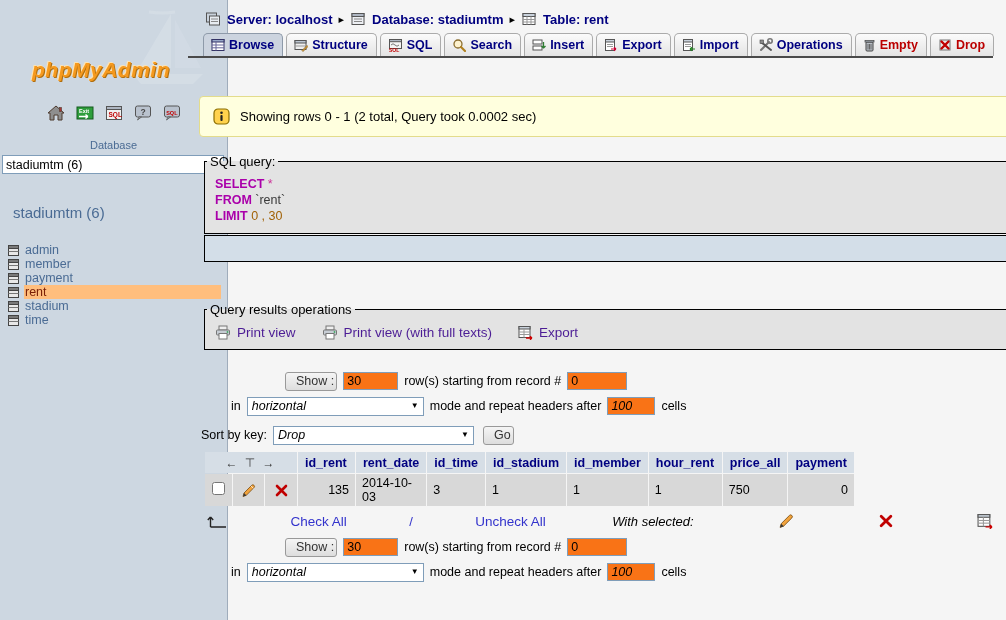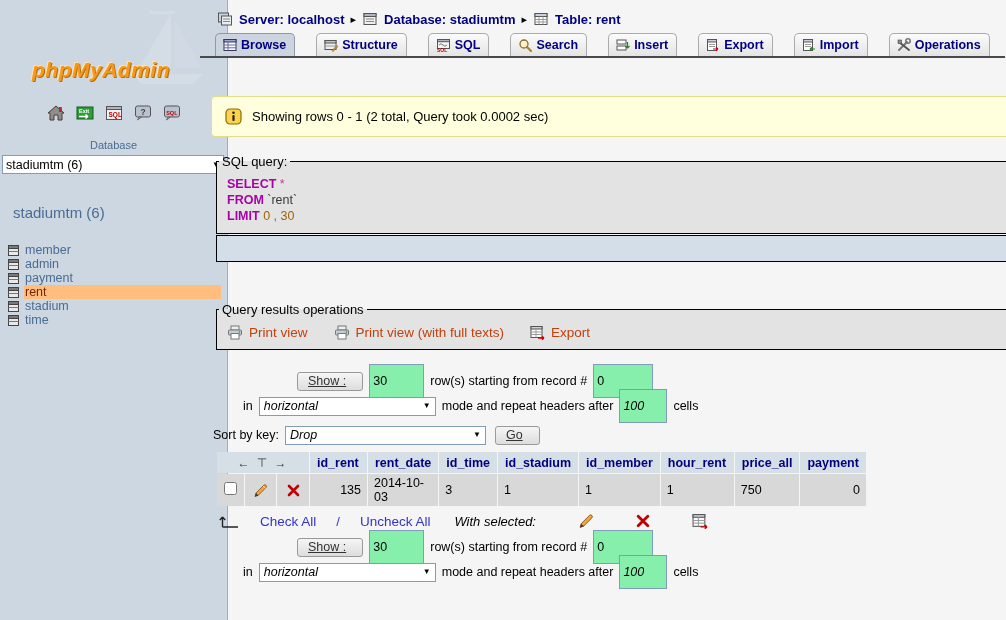--- a/index.html
+++ b/index.html
@@ -35,28 +35,28 @@
   }
   .db-select .sel-text { flex:1; }
   .sel-arrow { font-size:8px; color:#000; line-height:1; }
   .db-title { margin:30px 0 0 13px; font-size:15px; color:#4A6B94; display:inline-block; }
   .tbl-list { margin-top:22px; }
   .tbl-item { display:flex; align-items:center; height:14px; padding-left:8px; cursor:pointer; }
   .tbl-item .lbl { color:#4A6B94; font-size:12.5px; margin-left:5px; flex:1; margin-right:6px; padding-left:1px; }
   .tbl-item.selected .lbl { background:#FFBE7D; color:#7A1F05; }
 
   
-  #main { position:absolute; left:200px; top:0; width:805px; height:620px; }
+  #main { position:absolute; left:188px; top:0; width:805px; height:620px; }
 
   .breadcrumb { margin:10px 0 0 17px; display:flex; align-items:center; gap:6px;
     font-size:13px; font-weight:bold; color:#000080; height:18px; }
   .breadcrumb a { color:#000080; }
   .crumb-sep { font-size:11px; color:#000; font-weight:normal; }
 
-  .tabbar { display:flex; align-items:flex-end; gap:21px; padding:5px 0 0 15px;
+  .tabbar { display:flex; align-items:flex-end; gap:3px; padding:5px 0 0 15px;
     border-bottom:2px solid #4A4A4A; }
   .tab {
     display:flex; align-items:center; gap:4px;
     border:1px solid #ABABAB; border-bottom:none; border-radius:5px 5px 0 0;
     background:linear-gradient(#FBFBFB,#E4E4E4);
     padding:3px 8px 4px 7px; font-size:12.5px; font-weight:bold; color:#000080;
     cursor:pointer; height:23px;
   }
   .tab.active { background:#CCD4DF; border-color:#8E9AA9; }
   .tab.danger { color:#BB0000; }
@@ -72,34 +72,34 @@
   .fs-body { padding:7px 10px 9px 10px; }
   .sql-line { font-size:12.5px; line-height:16px; }
   .sql-kw { color:#AA00AA; font-weight:bold; }
   .sql-star { color:#CC3399; }
   .sql-quote { color:#3A3A3A; }
   .sql-num { color:#a16207; }
   .sql-footer-strip { margin:1px 0 0 16px; width:1000px; height:27px; background:#D3DEE8; border:1px solid #000; }
 
   fieldset.ops { margin:40px 0 0 16px; }
   .ops-links { display:flex; align-items:center; gap:26px; padding:8px 12px 9px 10px; }
-  .ops-links a { color:#c2410c; font-size:13.5px; display:flex; align-items:center; gap:6px; }
+  .ops-links a { color:#4c1d95; font-size:13.5px; display:flex; align-items:center; gap:6px; }
 
   .ctl-row { display:flex; align-items:center; gap:6px; height:22px; font-size:12.5px; }
   .row-show-top { margin:20px 0 0 97px; }
   .row-mode-top { margin:3px 0 0 43px; }
   .row-sort { margin:7px 0 0 13px; }
   .row-show-bot { margin:7px 0 0 97px; }
   .row-mode-bot { margin:3px 0 0 43px; }
 
   .btn-ui {
     background:linear-gradient(#F5F5F5,#DDDDDD); border:1px solid #999;
-    border-radius:3px; font-size:12.5px; padding:1px 16px 2px 10px; cursor:pointer; color:#333;text-decoration:underline;
-  }
-  input.txt { height:34px; border:1px solid #7F9DB9; background:#86efac; font-size:12.5px; padding:0 3px;
+    border-radius:3px; font-size:12.5px; padding:1px 2px 2px 10px; cursor:pointer; color:#333;
+  }
+  input.txt { height:18px; border:1px solid #7F9DB9; background:#f97316; font-size:12.5px; padding:0 3px;
     font-family:"Liberation Sans",sans-serif; }
   .w30 { width:55px; } .w0 { width:60px; } .w100 { width:48px;font-style:italic; }
   .fake-select { height:19px; background:#fff; border:1px solid #7F9DB9; display:flex; align-items:center;
     padding:0 4px; cursor:pointer; font-size:12.5px; }
   .fake-select .sel-text { flex:1;font-style:italic; }
   .sel-horizontal { width:177px; } .sel-sort { width:201px; }
 
   
   table.results { margin:5px 0 0 16px; border-collapse:separate; border-spacing:1px; }
   table.results th {
@@ -107,21 +107,21 @@
     text-align:left; padding:3px 7px; height:21px;
   }
   table.results th.swap { text-align:center; color:#333; font-weight:normal; }
   table.results td { font-size:12.5px; padding:2px 6px; height:22px; }
   tr.odd td { background:#E6E6E6; }
   tr.even td { background:#D8D8D8; }
   td.act { text-align:center; padding:2px 4px; cursor:pointer; }
   td.num { text-align:right; }
   .swap-glyph { letter-spacing:2px; font-size:12px; }
 
-  .check-row { margin:6px 0 0 18px; display:flex; align-items:center; gap:20px; font-size:13px; }
+  .check-row { margin:6px 0 0 18px; display:flex; align-items:center; gap:12px; font-size:13px;justify-content:space-between; }
   .check-row a { color:#3333CC; font-size:13.5px; }
   .with-sel { font-style:italic; margin-left:4px; }
   .check-row .sel-icon { margin-left:22px; cursor:pointer; }
 
   input[type=checkbox] { width:13px; height:13px; cursor:pointer; }
 </style>
 </head>
 <body>
 
 <div id="sidebar">
@@ -182,29 +182,29 @@
 
   <a class="db-title">stadiumtm (6)</a>
 
   <div class="tbl-list">
     <div class="tbl-item">
       <span class="icon"><svg width="11" height="11" viewBox="0 0 11 11">
             <rect x="0.5" y="0.5" width="10" height="10" fill="#E8E8E8" stroke="#444"></rect>
             <rect x="0.5" y="0.5" width="10" height="3" fill="#7A7A7A" stroke="#444"></rect>
             <line x1="0.5" y1="6.5" x2="10.5" y2="6.5" stroke="#777"></line>
           </svg></span>
-      <span class="lbl">member</span>
+      <span class="lbl">admin</span>
     </div>
     <div class="tbl-item">
       <span class="icon"><svg width="11" height="11" viewBox="0 0 11 11">
             <rect x="0.5" y="0.5" width="10" height="10" fill="#E8E8E8" stroke="#444"></rect>
             <rect x="0.5" y="0.5" width="10" height="3" fill="#7A7A7A" stroke="#444"></rect>
             <line x1="0.5" y1="6.5" x2="10.5" y2="6.5" stroke="#777"></line>
           </svg></span>
-      <span class="lbl">admin</span>
+      <span class="lbl">member</span>
     </div>
     <div class="tbl-item">
       <span class="icon"><svg width="11" height="11" viewBox="0 0 11 11">
             <rect x="0.5" y="0.5" width="10" height="10" fill="#E8E8E8" stroke="#444"></rect>
             <rect x="0.5" y="0.5" width="10" height="3" fill="#7A7A7A" stroke="#444"></rect>
             <line x1="0.5" y1="6.5" x2="10.5" y2="6.5" stroke="#777"></line>
           </svg></span>
       <span class="lbl">payment</span>
     </div>
     <div class="tbl-item selected">

